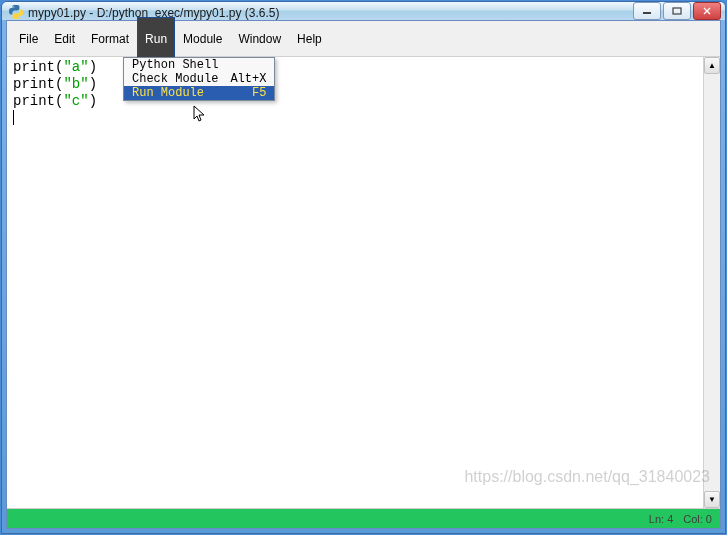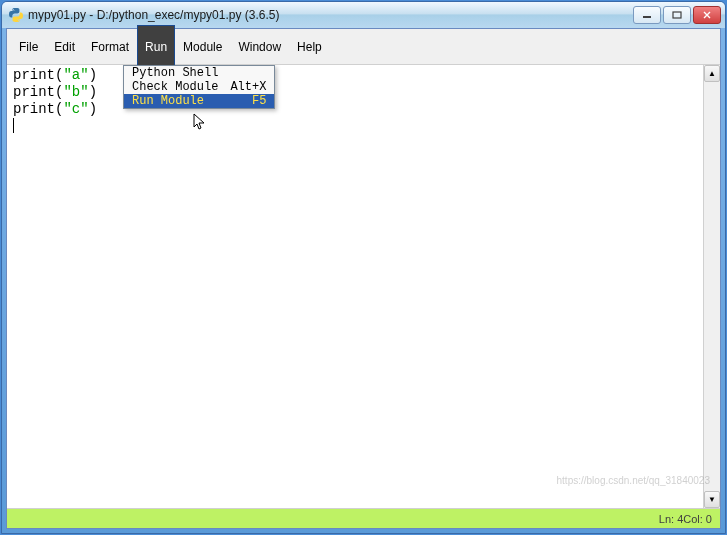--- a/index.html
+++ b/index.html
@@ -10,21 +10,21 @@
       overflow: hidden;
     }
     .window {
       width: 725px; height: 533px; margin: 1px;
       background: linear-gradient(to bottom, #7eb4e8 0%, #5a9ad8 100%);
       border: 1px solid #3a6aa8;
       border-radius: 6px 6px 0 0;
       display: flex; flex-direction: column;
     }
     .titlebar {
-      height: 26px; display: flex; align-items: center;
+      height: 18px; display: flex; align-items: flex-end;
       padding: 0 4px 0 6px;
       background: linear-gradient(to bottom, #f0f8ff 0%, #c8e0f0 45%, #a8d0e8 50%, #b8d8f0 100%);
       border-radius: 5px 5px 0 0;
     }
     .app-icon {
       width: 16px; height: 16px; margin-right: 4px;
       display: inline-flex; align-items: center; justify-content: center;
     }
     .title-text { font-size: 12px; color: #1a1a1a; flex: 1; }
     .win-controls { display: flex; gap: 2px; }
@@ -67,44 +67,44 @@
     .scrollbar-v {
       width: 17px; background: #f0f0f0; border-left: 1px solid #d0d0d0;
       display: flex; flex-direction: column;
     }
     .scroll-btn {
       height: 17px; background: linear-gradient(to bottom, #f8f8f8, #e0e0e0);
       border: 1px solid #c0c0c0; border-radius: 2px;
       display: flex; align-items: center; justify-content: center; font-size: 8px;
     }
     .statusbar {
-      height: 20px; background: #bef264; border-top: 1px solid #d0d0d0;
+      height: 20px; background: #22c55e; border-top: 1px solid #d0d0d0;
       display: flex; justify-content: flex-end; align-items: center;
-      padding: 0 8px; font-size: 11px; color: #404040; 
+      padding: 0 8px; font-size: 11px; color: #404040; gap: 10px;
     }
     .dropdown {
       position: absolute; top: 0; left: 116px;
       background: #f8f8f8; border: 1px solid #7a8a9a;
       box-shadow: 2px 2px 4px rgba(0,0,0,0.25);
       font-family: "Courier New", monospace; font-size: 12px;
       min-width: 128px;
     }
     .dd-item {
       padding: 0 8px; cursor: pointer; display: flex;
     }
     .dd-item .lbl { flex: 1; }
     .dd-item .sc { margin-left: 12px; }
     .dd-item.highlight { background: #2a5db0; color: #fde047; }
     .cursor-img {
       position: absolute; top: 48px; left: 186px;
       width: 14px; height: 18px; pointer-events: none;
     }
     .watermark {
       position: absolute; right: 10px; bottom: 22px;
-      font-size: 10px; color: rgba(120,120,120,0.35);
+      font-size: 16px; color: rgba(120,120,120,0.35);
       font-family: Arial, sans-serif;
     }
     .cursor-caret {
       position: absolute; left: 6px; top: 53px;
       width: 1px; height: 15px; background: #000;
     }
   </style>
 </head>
 <body>
 

